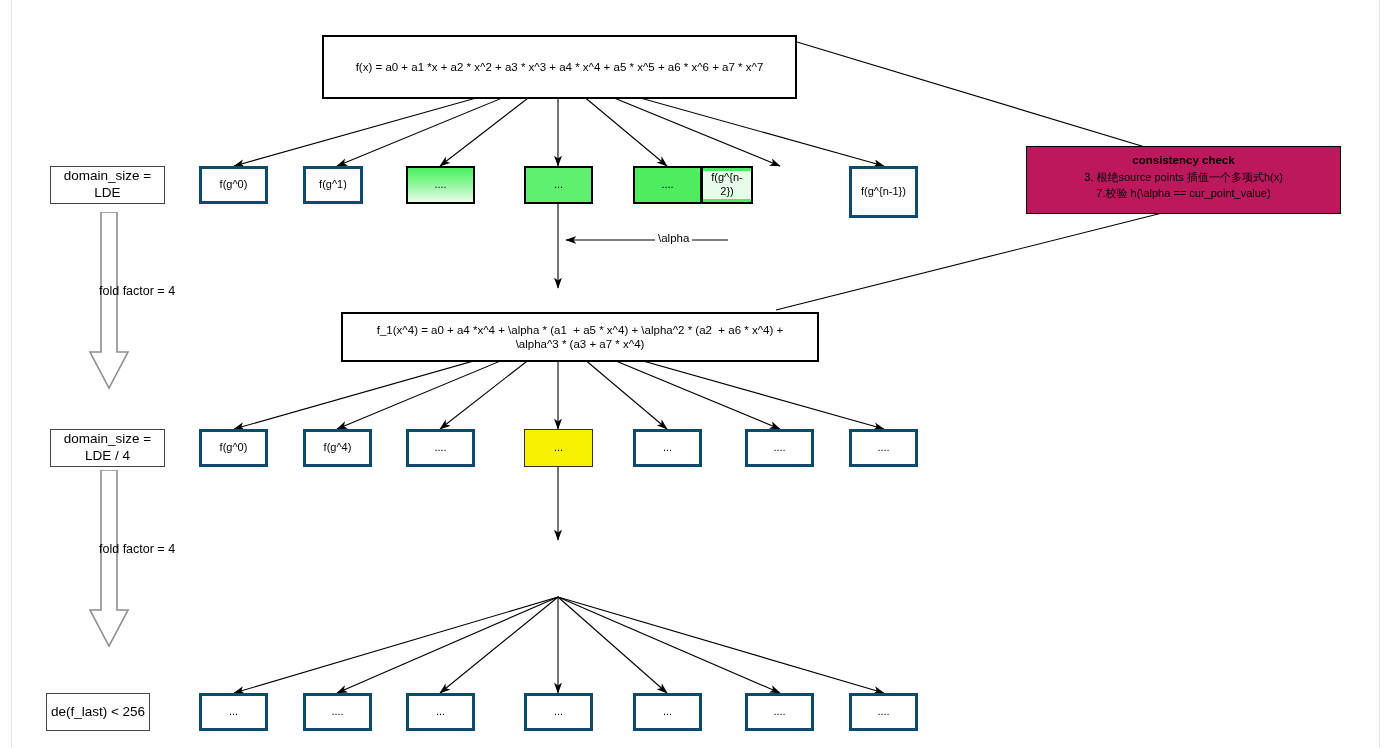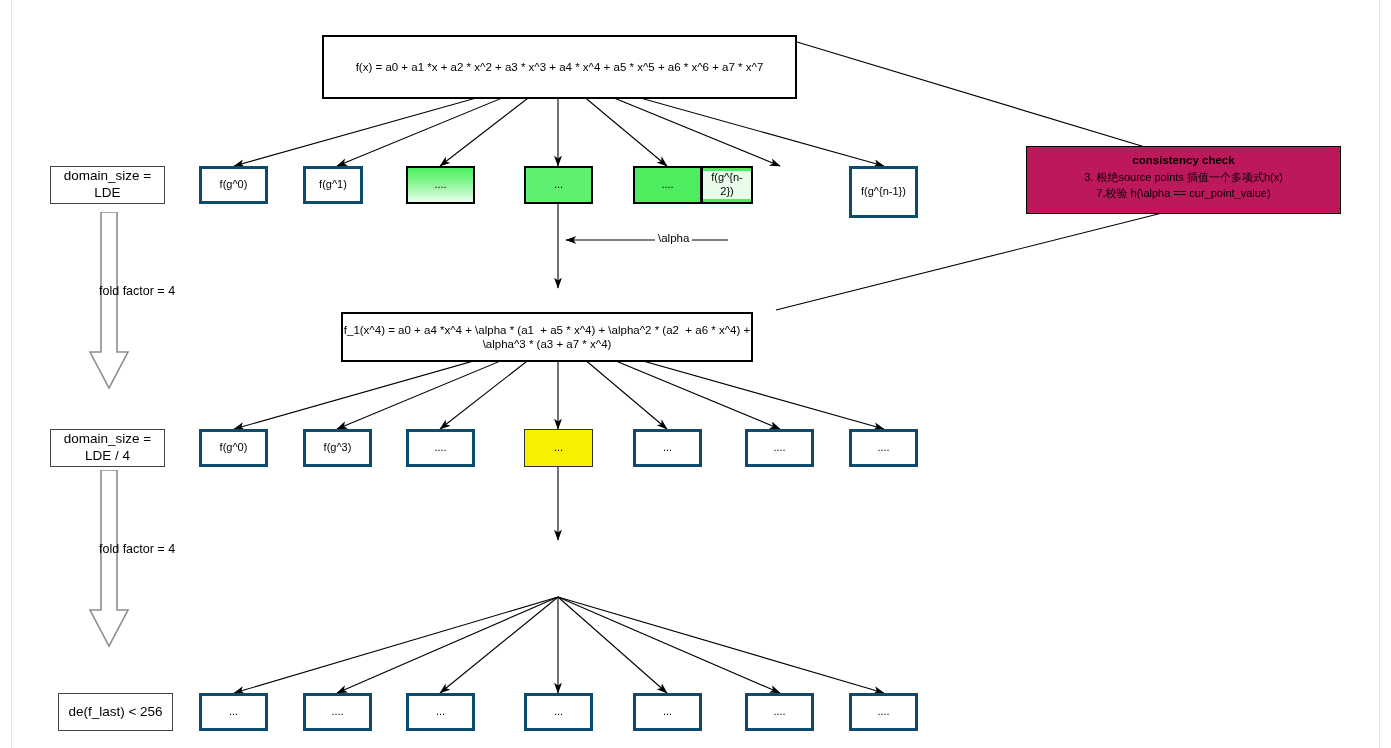--- a/index.html
+++ b/index.html
@@ -135,36 +135,36 @@
     <span>f(g^{n-1})</span>
     </div>
 
   <div class="alpha-label" style="left:655px;top:232px;">\alpha</div>
 
   <svg style="position:absolute;left:88px;top:212px;width:42px;height:178px;" viewBox="0 0 42 178">
     <path d="M13,0 L29,0 L29,140 L40,140 L21,176 L2,140 L13,140 Z" fill="#ffffff" stroke="#8d8d8d" stroke-width="1.6"></path>
   </svg>
   <div class="fold-text" style="left:57px;top:284px;">fold factor = 4</div>
 
-  <div class="node formula" style="left:341px;top:288px;width:412px;height:50px;flex-direction:column;">
+  <div class="node formula" style="left:341px;top:288px;width:478px;height:50px;flex-direction:column;">
     <span class="ln">f_1(x^4) = a0 + a4 *x^4 + \alpha * (a1  + a5 * x^4) + \alpha^2 * (a2  + a6 * x^4) +</span>
     <span class="ln">\alpha^3 * (a3 + a7 * x^4)</span>
   </div>
 
   <div class="side-label" style="left:50px;top:429px;width:115px;height:38px;flex-direction:column;">
     <span>domain_size =</span>
     <span>LDE / 4</span>
   </div>
 
   <div class="node leaf" style="left:199px;top:429px;width:69px;height:38px;">
     <span>f(g^0)</span>
     </div>
 
   <div class="node leaf" style="left:303px;top:429px;width:69px;height:38px;">
-    <span>f(g^3)</span>
+    <span>f(g^4)</span>
     </div>
 
   <div class="node leaf" style="left:406px;top:429px;width:69px;height:38px;">
     <span>....</span>
     </div>
 
   <div class="node leaf yellow" style="left:524px;top:429px;width:69px;height:38px;">
     <span>...</span>
     </div>
 
@@ -179,21 +179,21 @@
   <div class="node leaf" style="left:849px;top:429px;width:69px;height:38px;">
     <span>....</span>
     </div>
 
   <svg style="position:absolute;left:88px;top:470px;width:42px;height:178px;" viewBox="0 0 42 178">
     <path d="M13,0 L29,0 L29,140 L40,140 L21,176 L2,140 L13,140 Z" fill="#ffffff" stroke="#8d8d8d" stroke-width="1.6"></path>
   </svg>
   <div class="fold-text" style="left:57px;top:542px;">fold factor = 4</div>
 
 
-  <div class="side-label" style="left:58px;top:693px;width:115px;height:38px;">
+  <div class="side-label" style="left:46px;top:693px;width:104px;height:38px;">
     <span>de(f_last) &lt; 256</span>
   </div>
 
   <div class="node leaf" style="left:199px;top:693px;width:69px;height:38px;">
     <span>...</span>
     </div>
 
   <div class="node leaf" style="left:303px;top:693px;width:69px;height:38px;">
     <span>....</span>
     </div>

